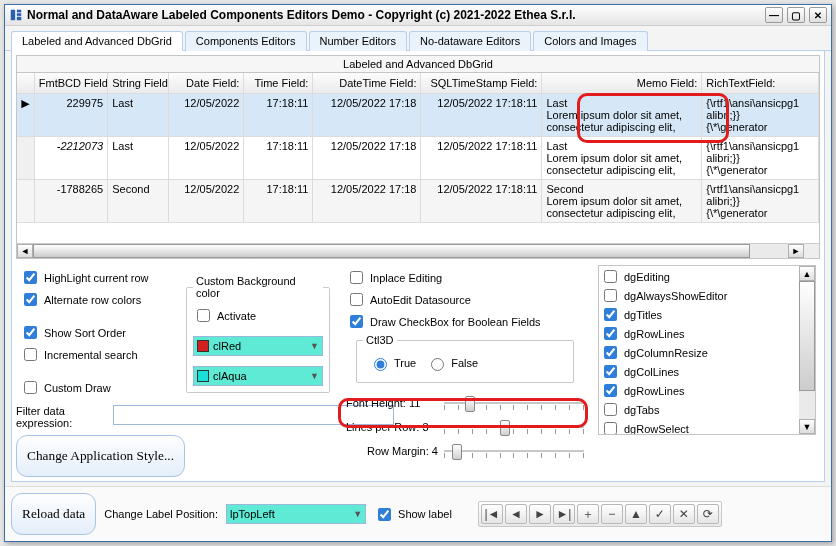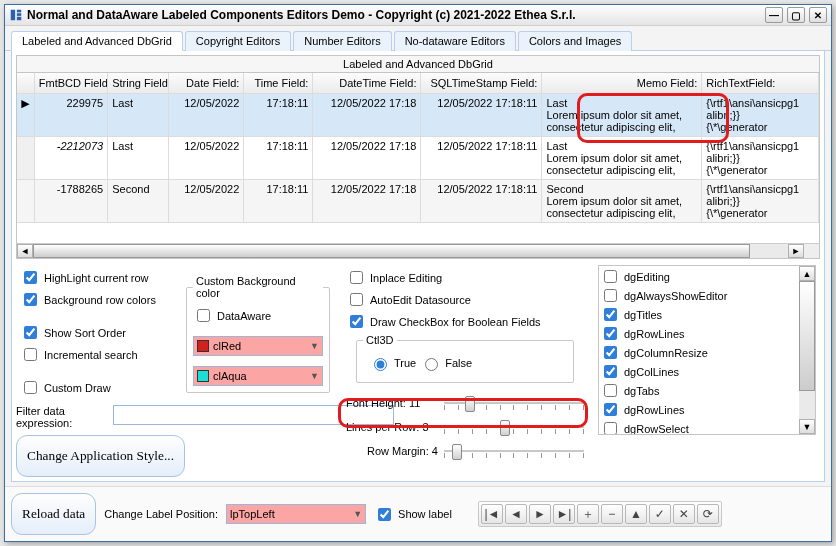--- a/index.html
+++ b/index.html
@@ -153,31 +153,31 @@
   fieldset {
     border:1px solid #c9c9c9;
     border-radius:2px;
     padding:4px 6px 6px 6px;
     margin:10px;
   }
   legend { font-size:11px; padding:0 3px; }
   .swatch { width:12px; height:12px; border:1px solid #333; display:inline-block; }
   .combo {
     display:flex; align-items:center; gap:4px;
-    border:1px solid #9bb8db; background:#fca5a5;
+    border:1px solid #9bb8db; background:#5eead4;
     padding:1px 3px; height:20px; width:130px;
   }
   .combo .arrow { margin-left:auto; color:#555; font-size:9px;}
   .slider-row {display:flex; align-items:center; gap:6px; margin:4px 0; position:relative;}
   .slider { flex:1; height:20px; position:relative; }
   .slider .track { position:absolute; top:9px; left:0; right:0; height:2px; background:#c8c8c8;}
   .slider .ticks { position:absolute; top:12px; left:0; right:0; display:flex; justify-content:space-between;}
   .slider .ticks span {height:5px;width:1px;background:#999;}
   .slider .thumb { position:absolute; top:3px; width:10px; height:16px; background:linear-gradient(#fff,#d0d0d0); border:1px solid #888; border-radius:2px;}
-  .radio-row { display:flex; gap:4px; padding:2px 6px;}
+  .radio-row { display:flex; gap:10px; padding:2px 6px;}
   .listbox {
     border:1px solid #c5c5c5; background:#fff;
     height:170px; overflow:hidden;
     display:flex;
   }
   .listbox .items {flex:1; padding:1px;}
   .listbox .items .chk { margin:0 0; font-size:11px;}
   .listbox .vs { width:16px; background:#eee; display:flex; flex-direction:column;}
   .btn {
     border:1px solid #a9c3e4;
@@ -235,21 +235,21 @@
     <span class="spacer"></span>
     <span class="winbtn">―</span>
     <span class="winbtn">▢</span>
     <span class="winbtn">✕</span>
   </div>
 
   <div class="client">
 
     <div class="tabs">
       <div class="tab active">Labeled and Advanced DbGrid</div>
-      <div class="tab">Copyright Editors</div>
+      <div class="tab">Components Editors</div>
       <div class="tab">Number Editors</div>
       <div class="tab">No-dataware Editors</div>
       <div class="tab">Colors and Images</div>
     </div>
 
     <div class="tab-page" style="position:relative;">
 
       <div class="grid-title">Labeled and Advanced DbGrid</div>
       <div class="grid-wrap" style="position:relative;">
         <div style="flex:1; overflow:hidden;">
@@ -327,21 +327,21 @@
 
       <div class="settings" style="position:relative;">
 
         <div class="panel" style="width:150px;">
           <label class="chk">
               <input type="checkbox" checked="" style="">
               <span>HighLight current row</span>
             </label>
           <label class="chk">
               <input type="checkbox" checked="" style="">
-              <span>Background row colors</span>
+              <span>Alternate row colors</span>
             </label>
           <div style="height:8px;"></div>
           <label class="chk">
               <input type="checkbox" checked="" style="">
               <span>Show Sort Order</span>
             </label>
           <label class="chk">
               <input type="checkbox" style="">
               <span>Incremental search</span>
             </label>
@@ -350,21 +350,21 @@
               <input type="checkbox" style="">
               <span>Custom Draw</span>
             </label>
         </div>
 
         <div class="panel" style="width:164px;">
           <fieldset>
             <legend>Custom Background color</legend>
             <label class="chk">
                 <input type="checkbox" style="">
-                <span>DataAware</span>
+                <span>Activate</span>
               </label>
             <div style="height:8px;"></div>
             <div class="combo">
               <span class="swatch" style="background:#d22020;"></span>
               <span>clRed</span>
               <span class="arrow">▼</span>
             </div>
             <div style="height:10px;"></div>
             <div class="combo">
               <span class="swatch" style="background:#18e0d8;"></span>
@@ -485,26 +485,26 @@
                 </label>
                 <label class="chk">
                   <input type="checkbox" checked="" style="">
                   <span>dgColumnResize</span>
                 </label>
                 <label class="chk">
                   <input type="checkbox" checked="" style="">
                   <span>dgColLines</span>
                 </label>
                 <label class="chk">
+                  <input type="checkbox" checked="" style="">
+                  <span>dgRowLines</span>
+                </label>
+                <label class="chk">
                   <input type="checkbox" style="">
                   <span>dgTabs</span>
-                </label>
-                <label class="chk">
-                  <input type="checkbox" checked="" style="">
-                  <span>dgRowLines</span>
                 </label>
                 <label class="chk">
                   <input type="checkbox" style="">
                   <span>dgRowSelect</span>
                 </label>
               </div>
             <div class="vs">
               <div class="scroll-btn" style="height:15px;">▲</div>
               <div style="flex:1; background:#eaeaea; position:relative;">
                 <div style="position:absolute; left:0; right:0; top:0; height:80%; background:linear-gradient(#fff,#ccc); border:1px solid #999;"></div>

